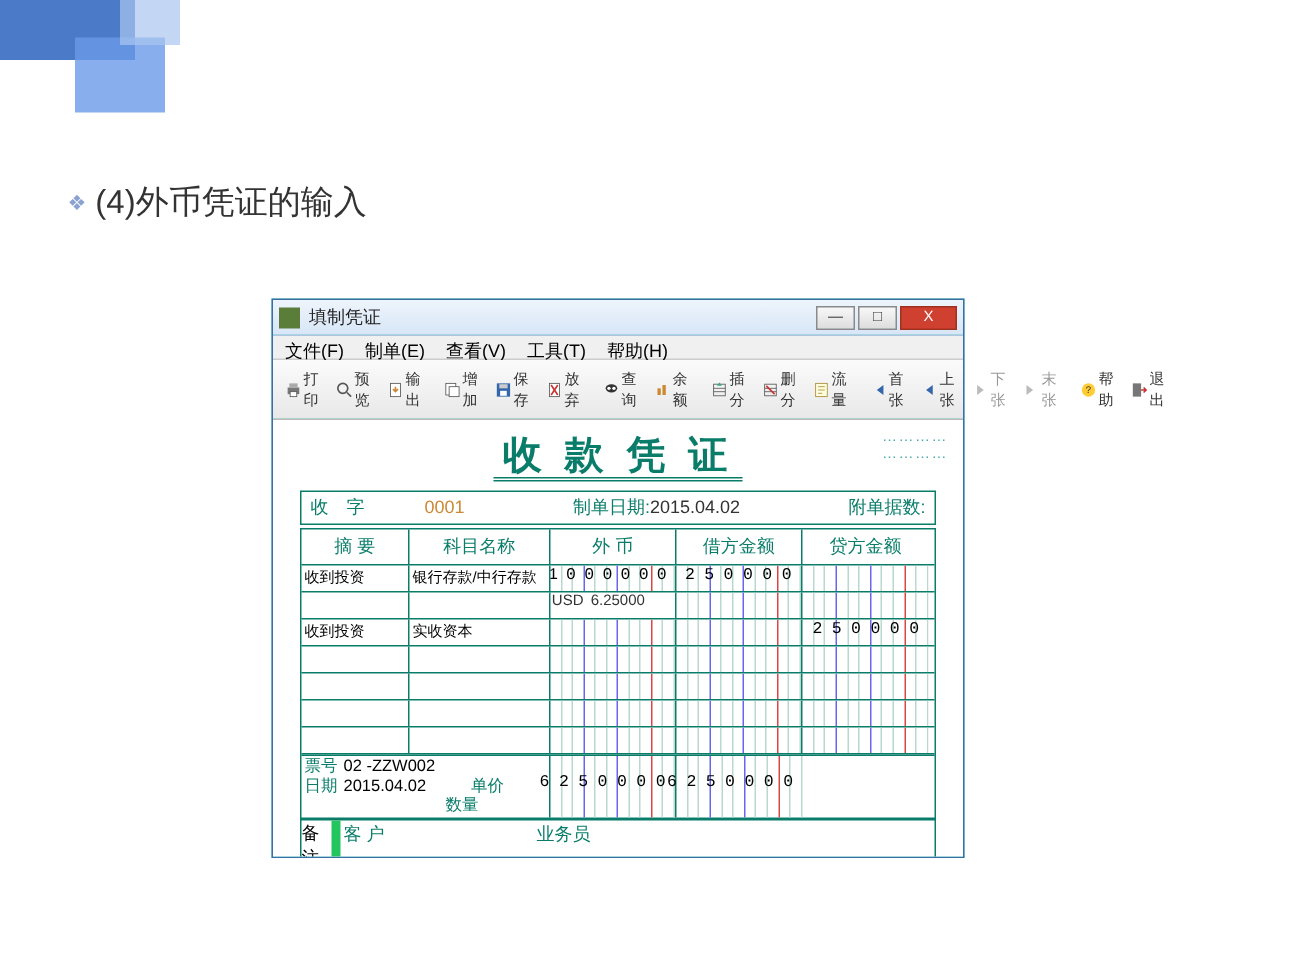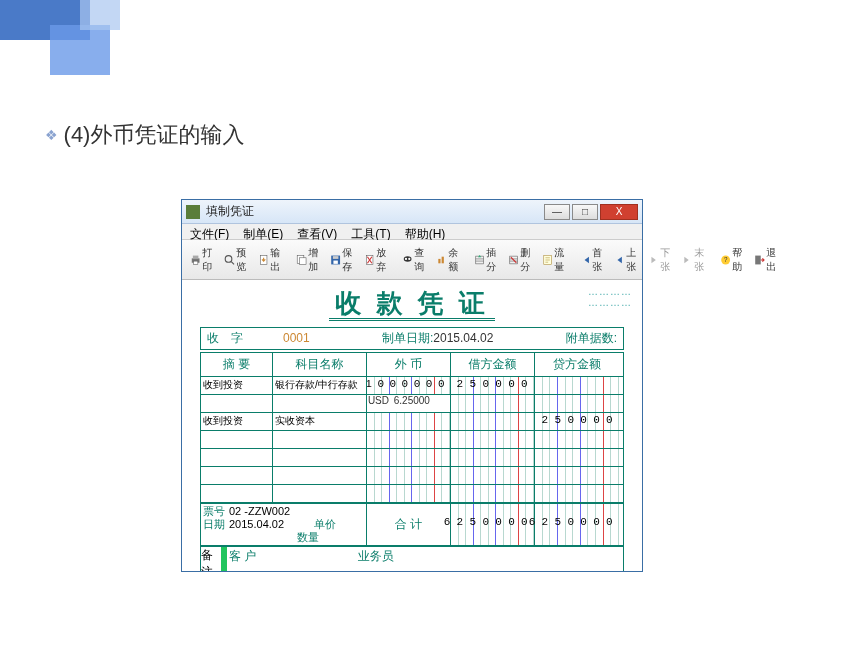--- a/index.html
+++ b/index.html
@@ -592,21 +592,20 @@
         <div class="totals-left">
           <div class="ln">
               <span class="k">票号</span>
               <span>02 -ZZW002</span>
             </div>
           <div class="ln"><span class="k">日期</span><span>2015.04.02</span>　　<span class="k">单价</span></div>
           <div class="ln">
               <span class="k" style="margin-left:94px">数量</span>
             </div>
         </div>
-        <div class="totals-mid">合 计</div>
         <div class="totals-amt">
             <div class="ledger">
               <div class="d"></div>
               <div class="d"></div>
               <div class="d blue"></div>
               <div class="d"></div>
               <div class="d"></div>
               <div class="d blue"></div>
               <div class="d"></div>
               <div class="d"></div>

